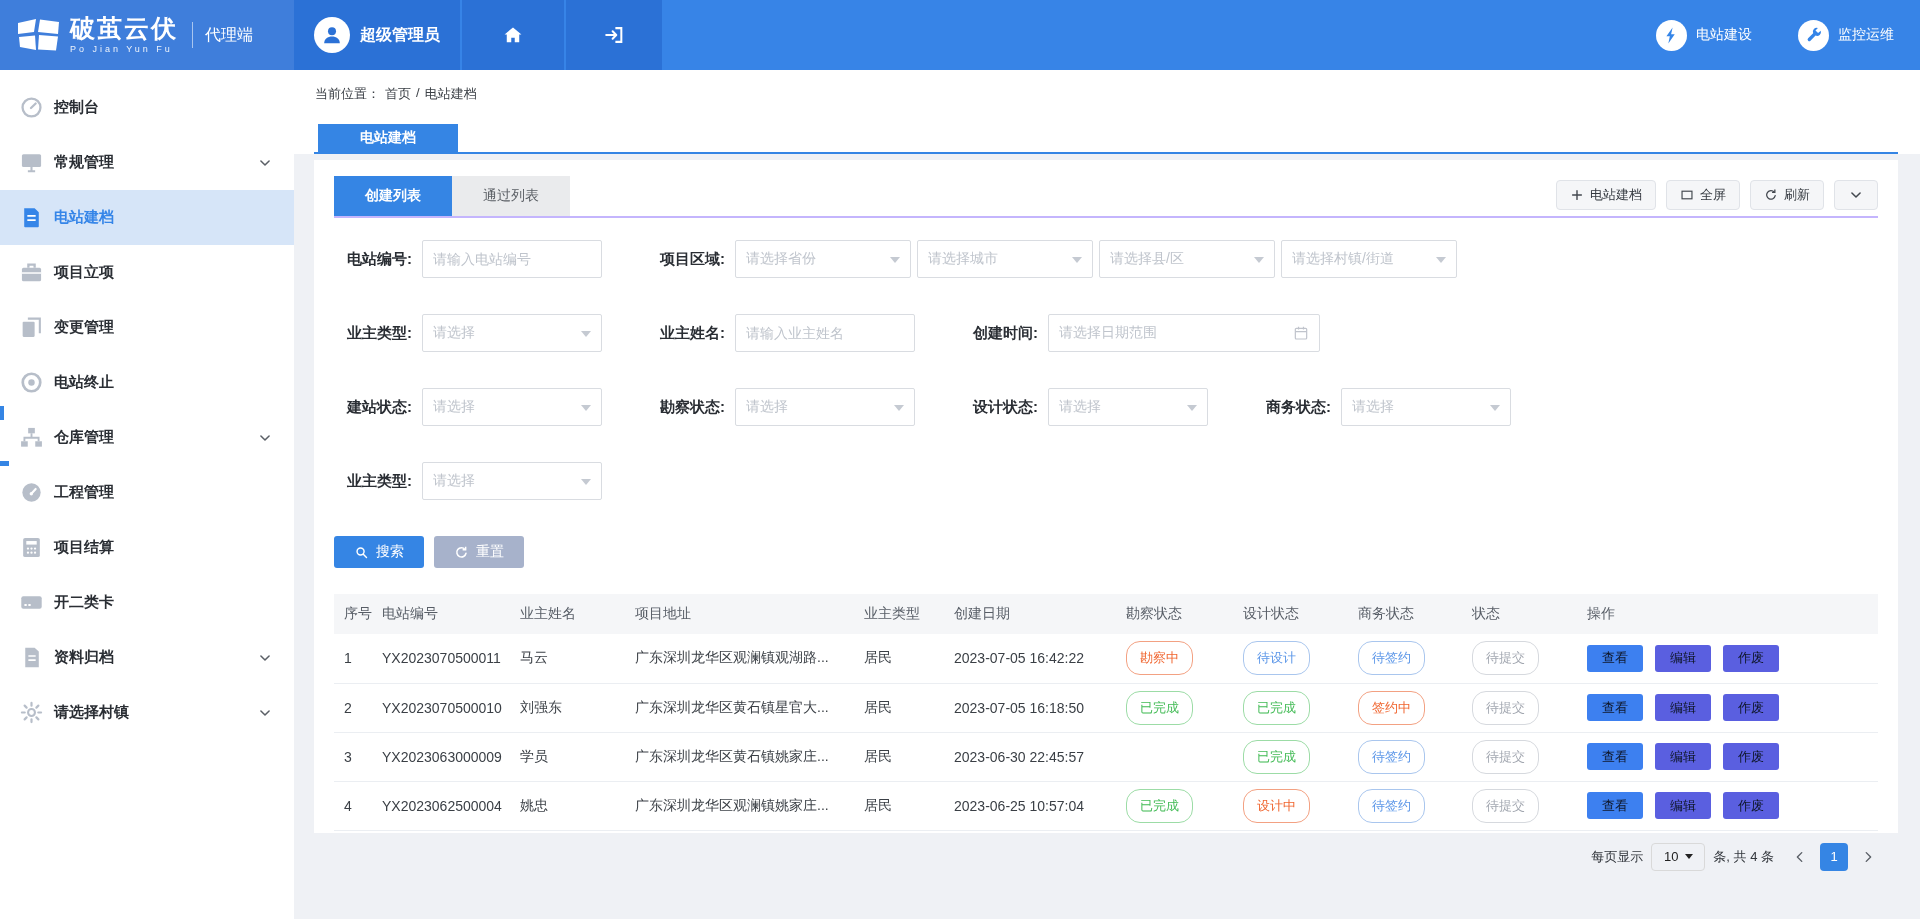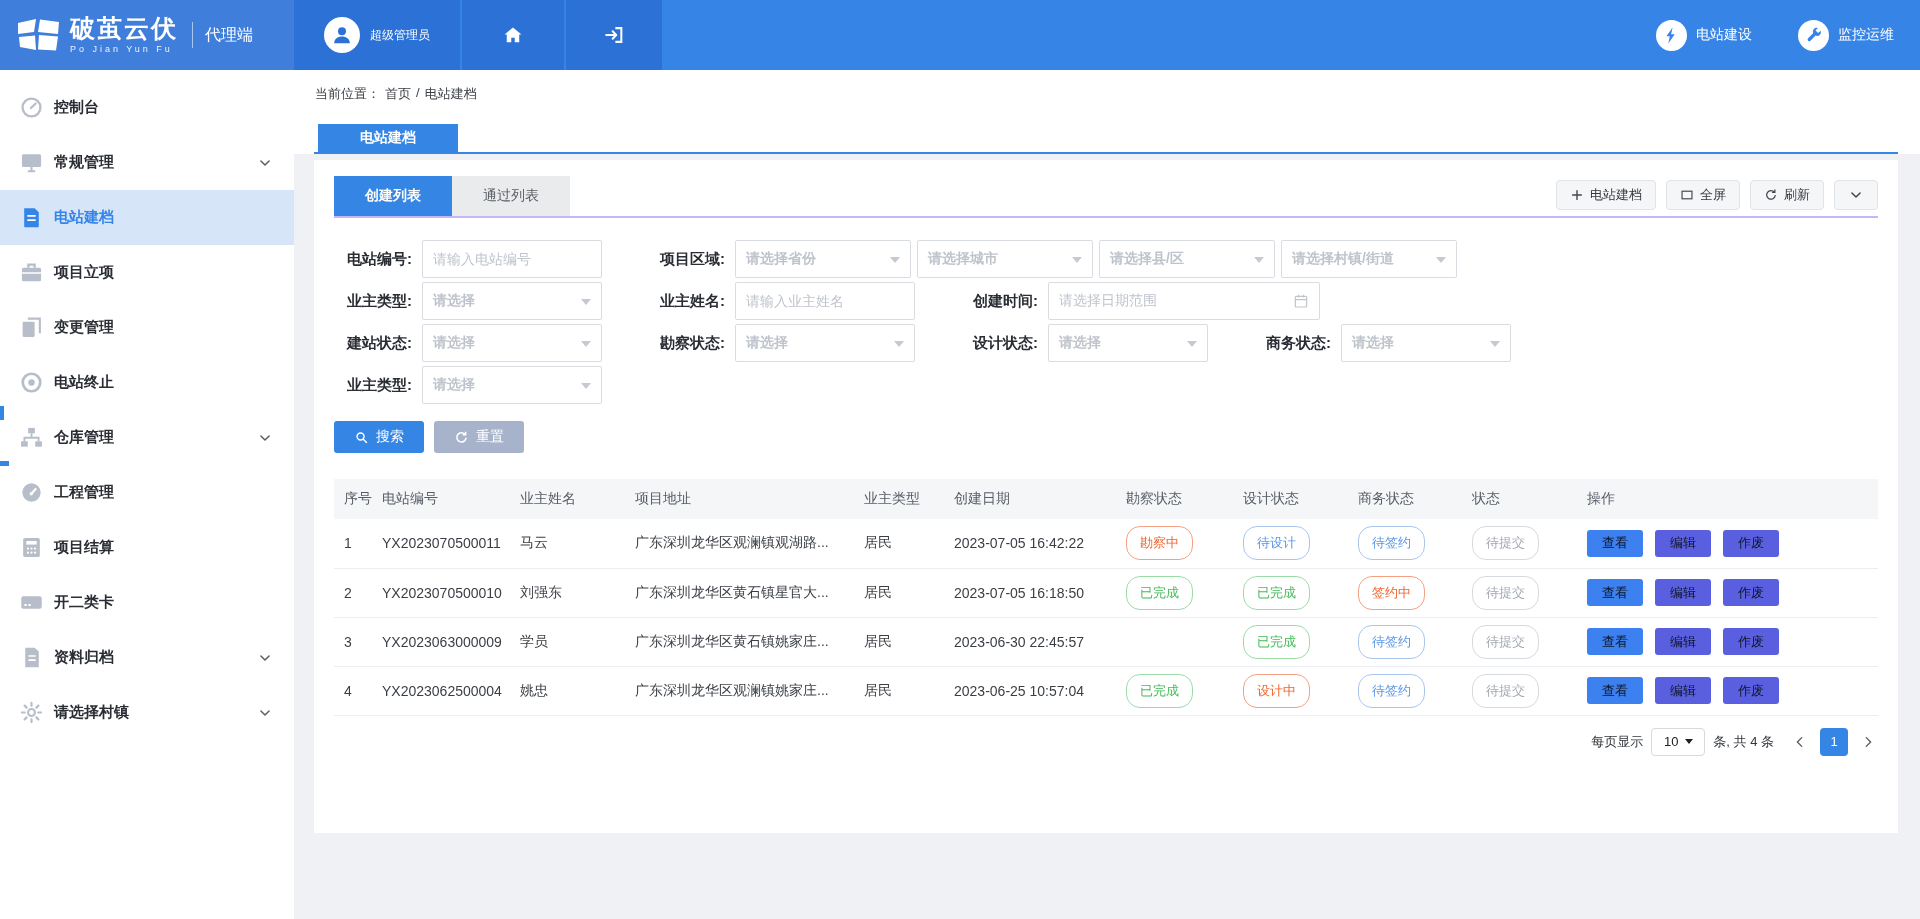--- a/index.html
+++ b/index.html
@@ -15,21 +15,21 @@
   .brand-sub { font-size:9px; letter-spacing:3px; margin-top:4px; color:rgba(255,255,255,.9); }
   .brand-divider { width:1px; height:26px; background:rgba(255,255,255,.55); margin:0 12px 0 14px; }
   .brand-portal { color:#fff; font-size:16px; }
   .h-main { flex:1; background:#3784E7; display:flex; align-items:stretch; }
   .h-seg { background:#2B71D6; display:flex; align-items:center; justify-content:center; margin-right:2px; }
   .seg-user { width:166px; gap:10px; }
   .seg-home { width:102px; }
   .seg-exit { width:96px; }
   .avatar-circle { width:36px; height:36px; border-radius:50%; background:#fff; display:flex; align-items:center; justify-content:center; }
   .avatar-circle svg { width:26px; height:26px; }
-  .user-name { color:#fff; font-size:12px; }
+  .user-name { color:#fff; font-size:16px;font-weight:bold; }
   .h-seg .w-icon { width:22px; height:22px; }
   .h-spacer { flex:1; }
   .h-nav { display:flex; align-items:center; gap:46px; padding-right:26px; }
   .nav-item { display:flex; align-items:center; gap:9px; cursor:pointer; }
   .nav-circle { width:31px; height:31px; border-radius:50%; background:#fff; display:flex; align-items:center; justify-content:center; }
   .nav-circle svg { width:19px; height:19px; }
   .nav-label { color:#fff; font-size:14px; }
 
   
   .app-body { display:flex; height:849px; }
@@ -63,28 +63,28 @@
   .c-tab.active { background:#3585E4; color:#fff; font-weight:700; }
   .c-tab.plain { background:#EAEBED; color:#5C6066; }
   .toolbar { position:absolute; right:20px; top:20px; display:flex; gap:10px; }
   .t-btn { height:30px; padding:0 13px; background:#F5F6F8; border:1px solid #E0E3E8; border-radius:4px;
     display:flex; align-items:center; gap:6px; font-size:13px; color:#33383F; cursor:pointer; }
   .t-btn svg { width:14px; height:14px; color:#43484F; }
   .t-btn.icon-only { width:44px; justify-content:center; padding:0; }
 
   
   .filters { margin-top:22px; }
-  .f-row { display:flex; align-items:flex-end; margin-bottom:4px; }
+  .f-row { display:flex; align-items:flex-end; margin-bottom:36px; }
   .f-group { display:flex; align-items:center; margin-right:45px; }
   .f-label { width:78px; text-align:right; margin-right:10px; font-size:15px; font-weight:700; color:#2A2E34; flex:none; }
   .ctrl { height:38px; border:1px solid #D9DCE1; border-radius:2px; background:#fff; display:flex; align-items:center;
     padding:0 10px; font-size:14px; color:#BFC4CC; }
   input.ctrl { outline:none; color:#3A3F45; }
   input.ctrl::placeholder { color:#BFC4CC; }
-  .ctrl.sel { justify-content:space-between; cursor:pointer;font-weight:bold; }
+  .ctrl.sel { justify-content:space-between; cursor:pointer; }
   .ctrl.sel + .ctrl.sel { margin-left:6px; }
   .caret-tri { width:0; height:0; border:5px solid transparent; border-top:6px solid #C5CAD2; margin-top:6px; }
   .ctrl.date { justify-content:space-between; cursor:pointer; }
   .ctrl.date svg { width:16px; height:16px; color:#C0C4CC; }
 
   .action-row { margin-top:17px; display:flex; gap:10px; }
   .btn { height:32px; width:90px; border:none; border-radius:3px; color:#fff; font-size:14px;
     display:flex; align-items:center; justify-content:center; gap:7px; cursor:pointer;
     font-family:"Liberation Sans","DejaVu Sans",sans-serif; }
   .btn svg { width:15px; height:15px; }

